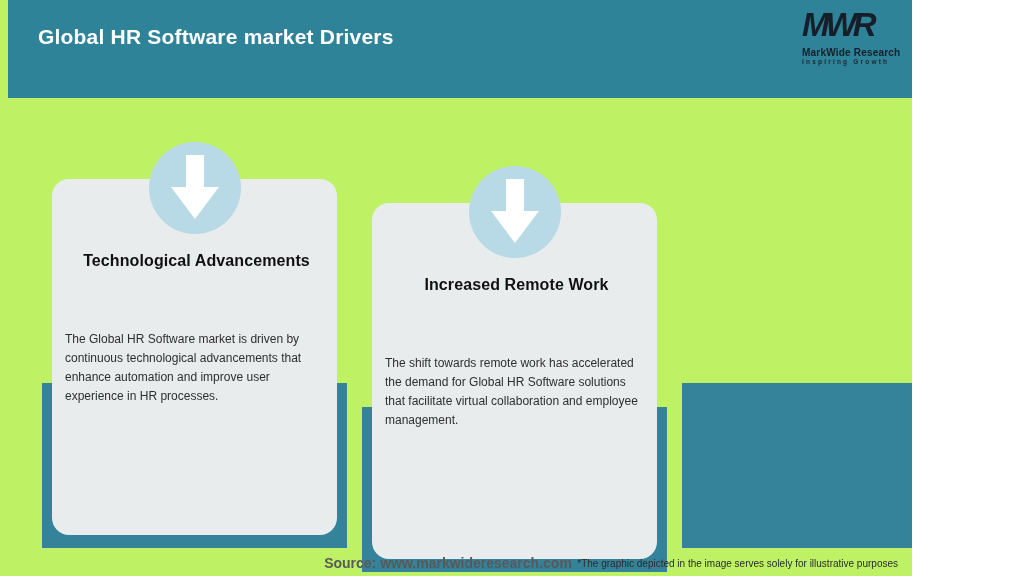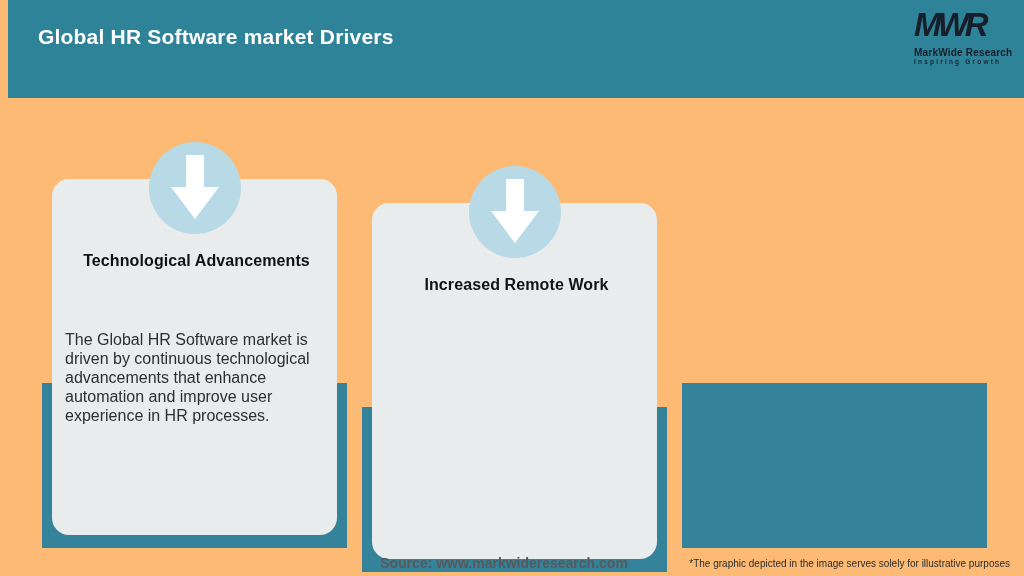--- a/index.html
+++ b/index.html
@@ -1,23 +1,23 @@
 <!DOCTYPE html>
 <html><head>
 <meta charset="utf-8">
 <style>
   * { margin: 0; padding: 0; box-sizing: border-box; }
   html, body { background: #ffffff; }
   body { font-family: "Liberation Sans", sans-serif; }
 
   .canvas {
     position: relative;
-    width: 1024px;
+    width: 912px;
     height: 576px;
-    background: #fdba74;
+    background: #bef264;
     overflow: hidden;
   }
 
   
   .header {
     position: absolute;
     left: 8px; top: 0; right: 0;
     height: 98px;
     background: #2f8399;
   }
@@ -99,21 +99,21 @@
     top: 73px; left: 12px; right: 8px;
     text-align: center;
     font-size: 16px;
     font-weight: bold;
     color: #111111;
     letter-spacing: 0.1px;
   }
   .card-body {
     position: absolute;
     top: 151px; left: 13px; right: 9px;
-    font-size: 16px;
+    font-size: 12px;
     line-height: 19px;
     color: #2e2e2e;
     text-align: left;
   }
 
   
   .source-text {
     position: absolute;
     left: 0; right: 16px; top: 555px;
     text-align: center;
@@ -157,20 +157,21 @@
 
   <div class="col col-1">
     <div class="back-band"></div>
     <div class="card">
       <div class="circle">
         <svg width="92" height="92" viewBox="0 0 92 92" aria-hidden="true">
           <polygon points="37,13 55,13 55,45 70,45 46,77 22,45 37,45" fill="#ffffff"></polygon>
         </svg>
       </div>
       <div class="card-title">Increased Remote Work</div>
+      <div class="card-body">The shift towards remote work has accelerated the demand for Global HR Software solutions that facilitate virtual collaboration and employee management.</div>
     </div>
   </div>
 
   <div class="col col-2">
     <div class="back-band"></div>
   </div>
 
   <div class="source-text">Source: www.markwideresearch.com</div>
   <div class="disclaimer-text">*The graphic depicted in the image serves solely for illustrative purposes</div>
 

